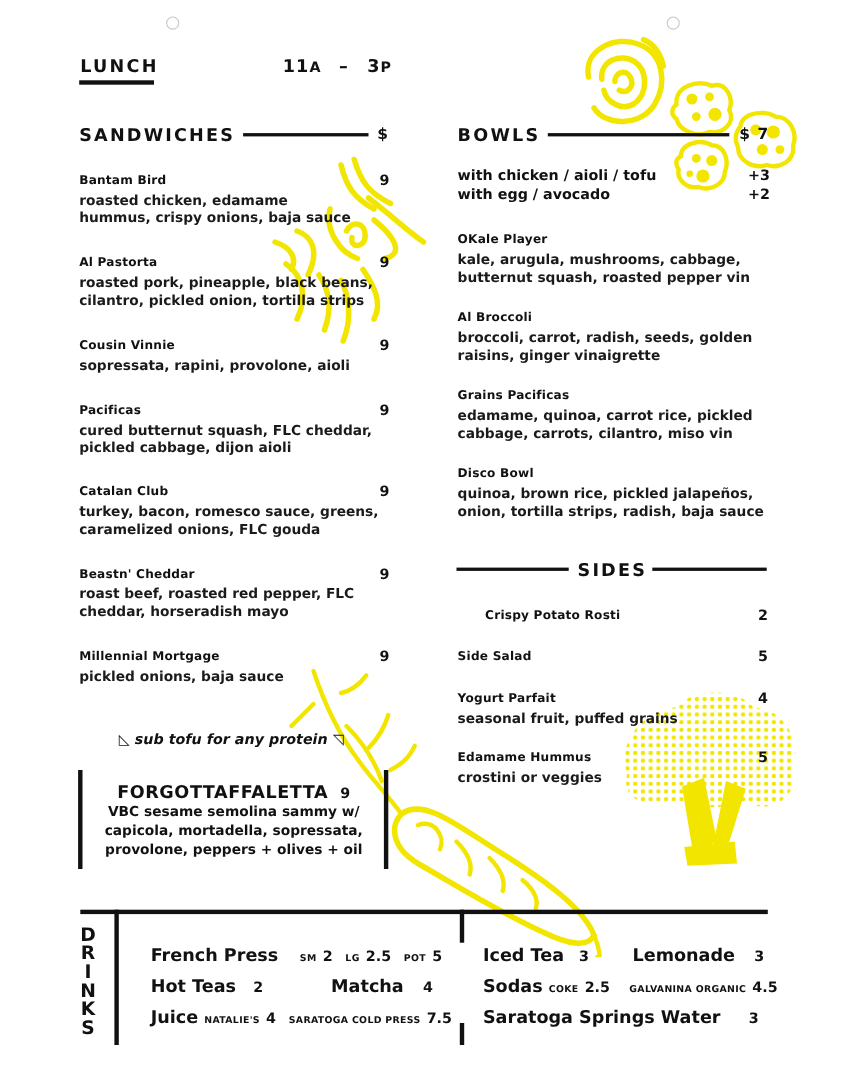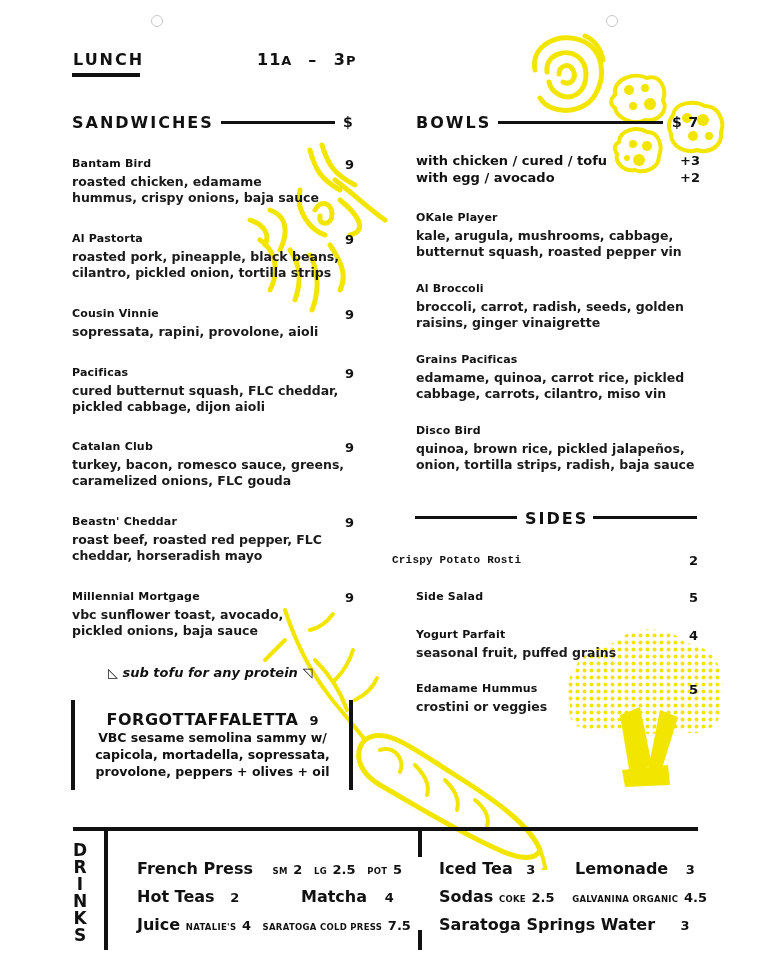--- a/index.html
+++ b/index.html
@@ -157,21 +157,20 @@
 
 <div class="item" style="left:72px;top:512px;">
   <div class="name">Beastn' Cheddar</div>
   <div class="desc">roast beef, roasted red pepper, FLC</div>
   <div class="desc">cheddar, horseradish mayo</div>
 </div>
 <div class="price" style="left:345px;top:515px;">9</div>
 
 <div class="item" style="left:72px;top:587px;">
   <div class="name">Millennial Mortgage</div>
-  <div class="desc">vbc sunflower toast, avocado,</div>
   <div class="desc">pickled onions, baja sauce</div>
 </div>
 <div class="price" style="left:345px;top:590px;">9</div>
 
 <div style="position:absolute;left:108px;top:665px;font-size:13px;font-style:italic;font-weight:bold;white-space:nowrap;">
   <span style="font-style:normal;">◺</span>
   <span>sub tofu for any protein</span>
   <span style="font-style:normal;">◹</span>
 </div>
 
@@ -184,51 +183,51 @@
   </div>
   <div class="desc" style="font-size:12.5px;font-weight:bold;line-height:17px;white-space:nowrap;">VBC sesame semolina sammy w/</div>
   <div class="desc" style="font-size:12.5px;font-weight:bold;line-height:17px;white-space:nowrap;">capicola, mortadella, sopressata,</div>
   <div class="desc" style="font-size:12.5px;font-weight:bold;line-height:17px;white-space:nowrap;">provolone, peppers + olives + oil</div>
 </div>
 
 <div class="hdr" style="left:416px;top:113px;">BOWLS</div>
 <div class="rule" style="left:498px;top:121px;width:165px;height:3px;"></div>
 <div class="hdr" style="left:672px;top:114px;font-size:14px;letter-spacing:1px;">$ 7</div>
 
-<div class="bowl-add" style="left:416px;top:152px;">with chicken / cured / tofu</div>
+<div class="bowl-add" style="left:416px;top:152px;">with chicken / aioli / tofu</div>
 <div class="bowl-add" style="left:680px;top:152px;">+3</div>
 <div class="bowl-add" style="left:416px;top:169px;">with egg / avocado</div>
 <div class="bowl-add" style="left:680px;top:169px;">+2</div>
 
 <div class="item" style="left:416px;top:208px;">
   <div class="name">OKale Player</div>
   <div class="desc">kale, arugula, mushrooms, cabbage,</div>
   <div class="desc">butternut squash, roasted pepper vin</div>
 </div>
 <div class="item" style="left:416px;top:279px;">
   <div class="name">Al Broccoli</div>
   <div class="desc">broccoli, carrot, radish, seeds, golden</div>
   <div class="desc">raisins, ginger vinaigrette</div>
 </div>
 <div class="item" style="left:416px;top:350px;">
   <div class="name">Grains Pacificas</div>
   <div class="desc">edamame, quinoa, carrot rice, pickled</div>
   <div class="desc">cabbage, carrots, cilantro, miso vin</div>
 </div>
 <div class="item" style="left:416px;top:421px;">
-  <div class="name">Disco Bird</div>
+  <div class="name">Disco Bowl</div>
   <div class="desc">quinoa, brown rice, pickled jalapeños,</div>
   <div class="desc">onion, tortilla strips, radish, baja sauce</div>
 </div>
 
 <div class="rule" style="left:415px;top:516px;width:102px;height:3px;"></div>
 <div class="hdr" style="left:525px;top:509px;">SIDES</div>
 <div class="rule" style="left:593px;top:516px;width:104px;height:3px;"></div>
 
-<div class="item" style="left:392px;top:550px;font-family:Liberation Mono, monospace;">
+<div class="item" style="left:441px;top:550px;">
   <div class="name">Crispy Potato Rosti</div>
 </div>
 <div class="price" style="left:689px;top:553px;">2</div>
 
 <div class="item" style="left:416px;top:587px;">
   <div class="name">Side Salad</div>
 </div>
 <div class="price" style="left:689px;top:590px;">5</div>
 
 <div class="item" style="left:416px;top:625px;">

